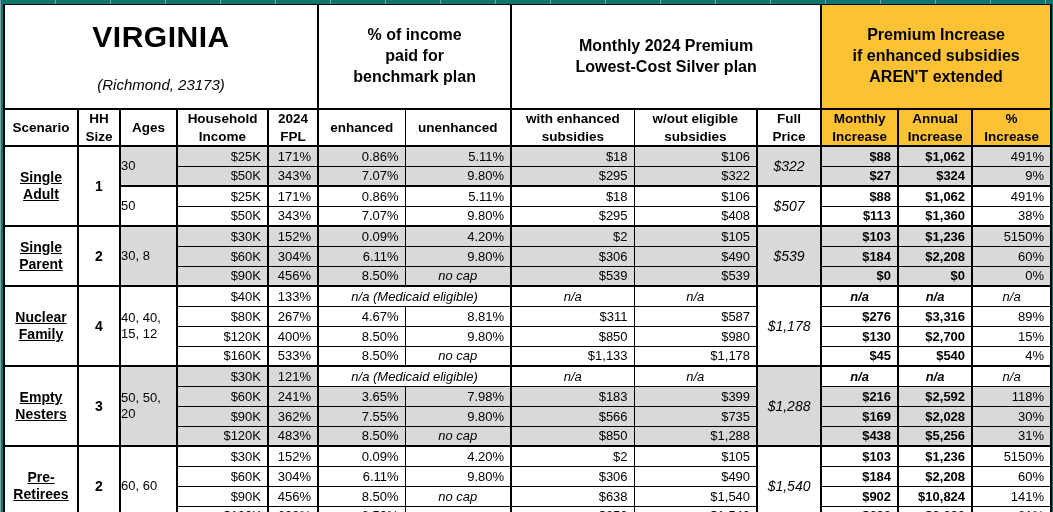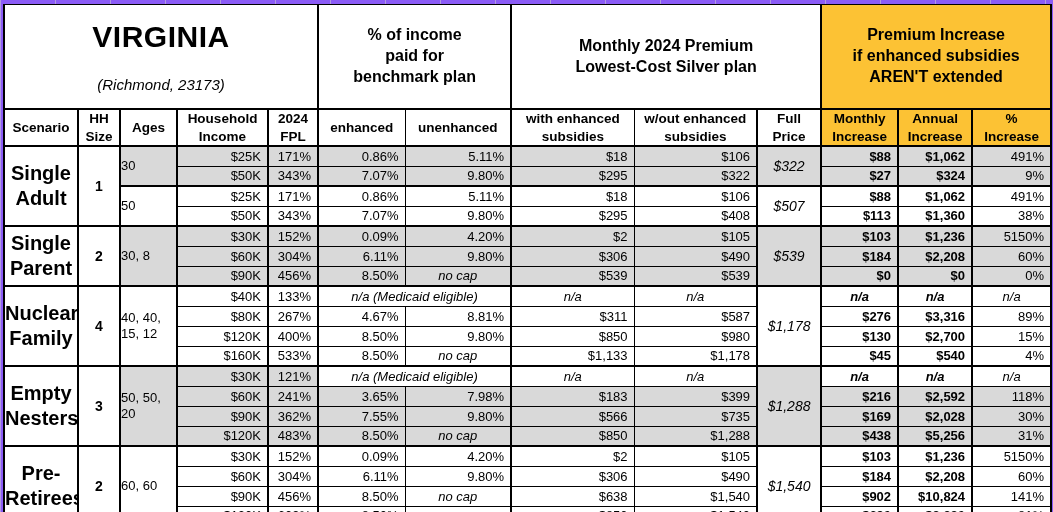--- a/index.html
+++ b/index.html
@@ -1,19 +1,19 @@
 <!DOCTYPE html>
 <html style="--accent: #FCC234; --shade: #D9D9D9;"><head>
 <meta charset="utf-8">
 <style>
   html,body{margin:0;padding:0;background:#fff;}
   .sheet{
     position:relative;
     width:1053px;height:512px;
-    background:#8b5cf6;
+    background:#0f766e;
     font-family:"Liberation Sans",sans-serif;
     overflow:hidden;
   }
   
   .sheet::before{
     content:"";position:absolute;inset:0;
     background:repeating-linear-gradient(90deg,#cfcfcf 0 1px,transparent 1px 55px);
     opacity:.55;
   }
   table{
@@ -44,21 +44,21 @@
   .r{text-align:right;padding-right:6px;}
   .c{text-align:center;}
   .it{font-style:italic;}
   .b{font-weight:bold;}
   .shade{background:var(--shade,#D9D9D9);}
   .orange{background:var(--accent,#FCC234);margin-top:32px;}
   .region-name{font-size:30px;font-weight:bold;letter-spacing:.5px;line-height:1.1;}
   .region-sub{font-size:15px;font-style:italic;font-weight:normal;margin-top:8px;}
   th.sec-title{font-size:16px;font-weight:bold;line-height:1.3;text-align:center;}
   th.colhead{font-size:13.5px;font-weight:bold;line-height:1.3;text-align:center;}
-  td.scen{font-weight:bold;font-size:20px;text-align:center;line-height:1.25;}
+  td.scen{font-weight:bold;font-size:14px;text-align:center;line-height:1.25;text-decoration:underline;}
   td.hh{font-weight:bold;font-size:14px;text-align:center;}
   td.ages{text-align:left;line-height:1.25;}
   td.fp{font-style:italic;text-align:center;font-size:14px;}
 </style>
 </head>
 <body>
 
 <div class="sheet">
   <table>
     <colgroup>
@@ -97,21 +97,21 @@
 Size</th>
         <th class="colhead bb2">Ages</th>
         <th class="colhead bb2">Household
 Income</th>
         <th class="colhead bb2">2024
 FPL</th>
         <th class="colhead bb2 thinR">enhanced</th>
         <th class="colhead bb2 thinL">unenhanced</th>
         <th class="colhead bb2 thinR">with enhanced
 subsidies</th>
-        <th class="colhead bb2 thinL">w/out enhanced
+        <th class="colhead bb2 thinL">w/out eligible
 subsidies</th>
         <th class="colhead bb2">Full
 Price</th>
         <th class="colhead bb2 orange">Monthly
 Increase</th>
         <th class="colhead bb2 orange">Annual
 Increase</th>
         <th class="colhead bb2 orange">%
 Increase</th>
       </tr>

